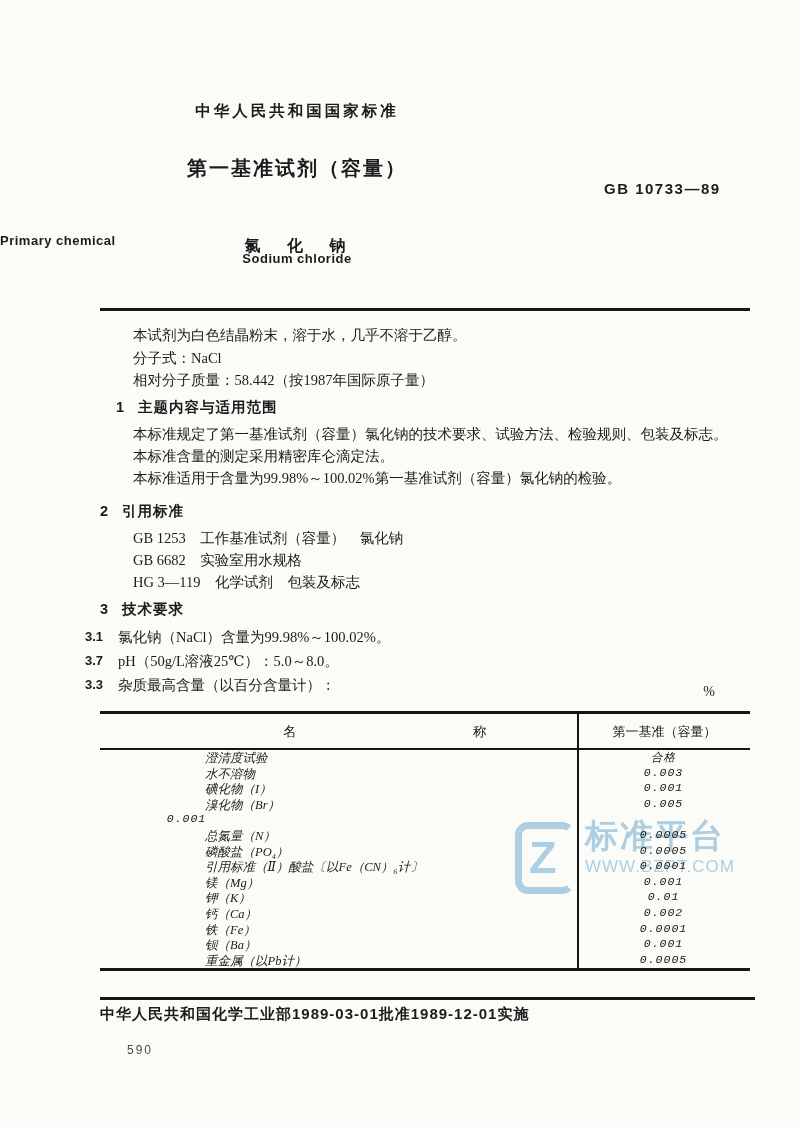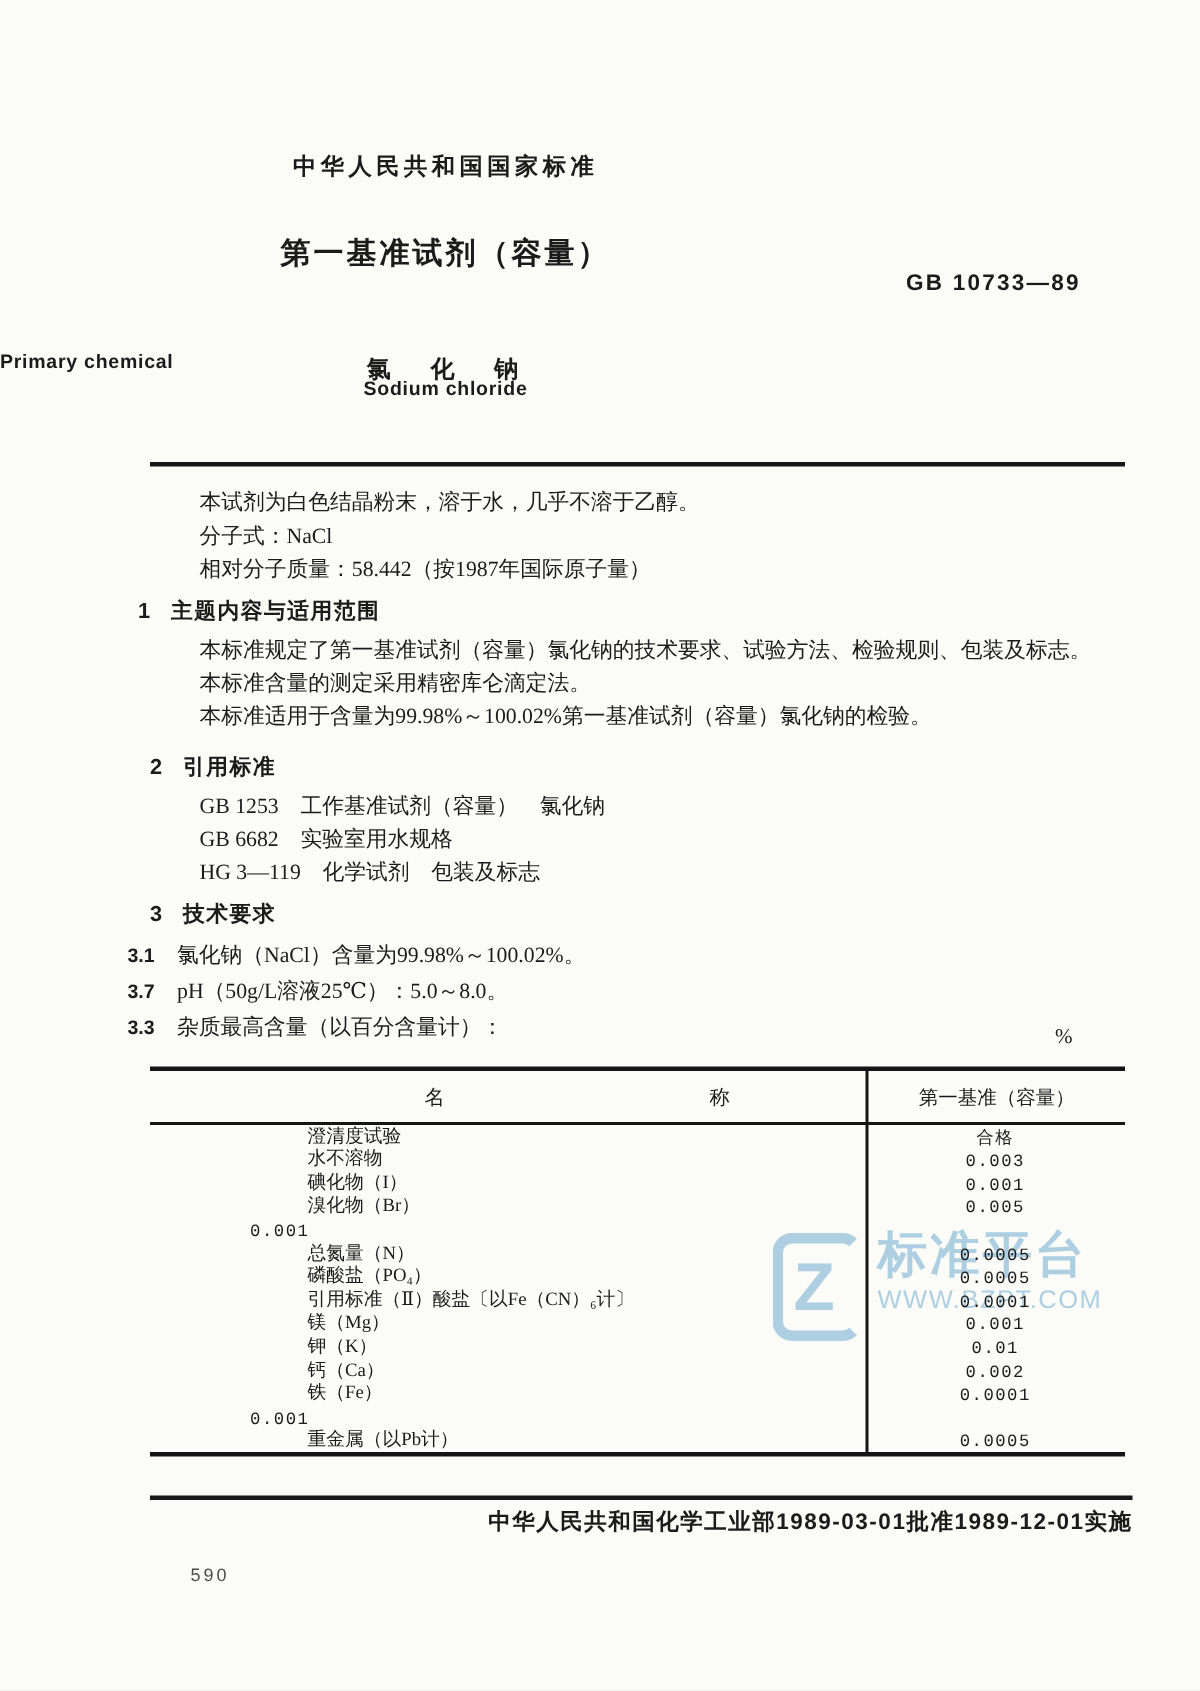--- a/index.html
+++ b/index.html
@@ -30,49 +30,49 @@
     font-family:"Liberation Sans","DejaVu Sans",sans-serif;letter-spacing:.5px;}
   .en2{left:0;top:251px;width:594px;text-align:center;font-weight:bold;font-size:13px;
     font-family:"Liberation Sans","DejaVu Sans",sans-serif;letter-spacing:.5px;}
   .rule-top{left:100px;top:308px;width:650px;height:3px;background:#171717;}
 
   
   .intro{left:133px;top:324px;font-size:14.5px;line-height:22.5px;}
   .sec-heading{font-family:"Liberation Sans","DejaVu Sans",sans-serif;
     font-weight:bold;font-size:14.5px;letter-spacing:1px;}
   .sec-heading .num{display:inline-block;width:22px;letter-spacing:0;}
-  .s1-heading{left:92px;top:398px;}
+  .s1-heading{left:116px;top:398px;}
   .s1-paras{left:133px;top:423px;font-size:14.5px;line-height:22px;width:630px;}
   .s2-heading{left:100px;top:502px;}
   .s2-refs{left:133px;top:527px;font-size:14.5px;line-height:22px;}
   .s3-heading{left:100px;top:600px;}
   .s3-items{left:85px;top:625px;font-size:14.5px;line-height:24px;}
   .s3-item{display:flex;}
   .s3-item .no{font-family:"Liberation Sans","DejaVu Sans",sans-serif;
     font-weight:bold;font-size:13px;width:33px;flex:0 0 33px;}
   .unit{left:660px;top:684px;width:55px;text-align:right;font-size:14px;}
 
   
   .table{left:100px;top:711px;width:650px;
     border-top:3px solid #151515;border-bottom:3px solid #151515;}
   .table .vline{position:absolute;left:477px;top:0;bottom:0;width:2px;background:#151515;}
   .thead{position:relative;height:34px;border-bottom:2px solid #151515;font-size:13.5px;}
   .thead .h-name1{position:absolute;left:183px;top:9px;}
   .thead .h-name2{position:absolute;left:373px;top:9px;}
   .thead .h-val{position:absolute;left:479px;top:9px;width:171px;text-align:center;font-size:13px;}
-  .trow{display:flex;height:15.6px;align-items:flex-end;font-size:12.5px;}
+  .trow{display:flex;height:15.6px;align-items:flex-start;font-size:12.5px;font-style:italic;}
   .tname{width:477px;flex:0 0 477px;padding-left:105px;box-sizing:border-box;
     white-space:nowrap;}
   .tval{width:173px;flex:0 0 173px;text-align:center;
     font-family:"Liberation Mono","DejaVu Sans Mono",monospace;
     font-size:11.5px;letter-spacing:1px;}
 
   
   .rule-bottom{left:100px;top:997px;width:655px;height:3px;background:#171717;}
-  .footer-row{left:100px;top:1005px;width:655px;display:flex;justify-content:flex-end;
+  .footer-row{left:100px;top:1005px;width:655px;display:flex;justify-content:flex-start;
     font-family:"Liberation Sans","DejaVu Sans",sans-serif;
     font-weight:bold;font-size:15px;letter-spacing:1px;}
   .page-no{left:127px;top:1043px;font-size:12px;color:#4c4c4c;letter-spacing:2px;
     font-family:"Liberation Sans","DejaVu Sans",sans-serif;}
 
   
   .watermark{left:515px;top:818px;display:flex;gap:10px;align-items:flex-start;
     color:#a6cbdf;opacity:.9;z-index:0;
     font-family:"Liberation Sans","DejaVu Sans",sans-serif;}
   .wm-logo{width:46px;height:58px;border:7px solid currentColor;border-radius:13px;
@@ -199,20 +199,21 @@
     </div>
     <div class="trow">
       <div class="tname">钙（Ca）</div>
       <div class="tval">0.002</div>
     </div>
     <div class="trow">
       <div class="tname">铁（Fe）</div>
       <div class="tval">0.0001</div>
     </div>
     <div class="trow">
+      <div class="tname">钡（Ba）</div>
       <div class="tval">0.001</div>
     </div>
     <div class="trow">
       <div class="tname">重金属（以Pb计）</div>
       <div class="tval">0.0005</div>
     </div>
   </div>
 
   <div class="abs layer rule-bottom"></div>
   <div class="abs layer footer-row">

